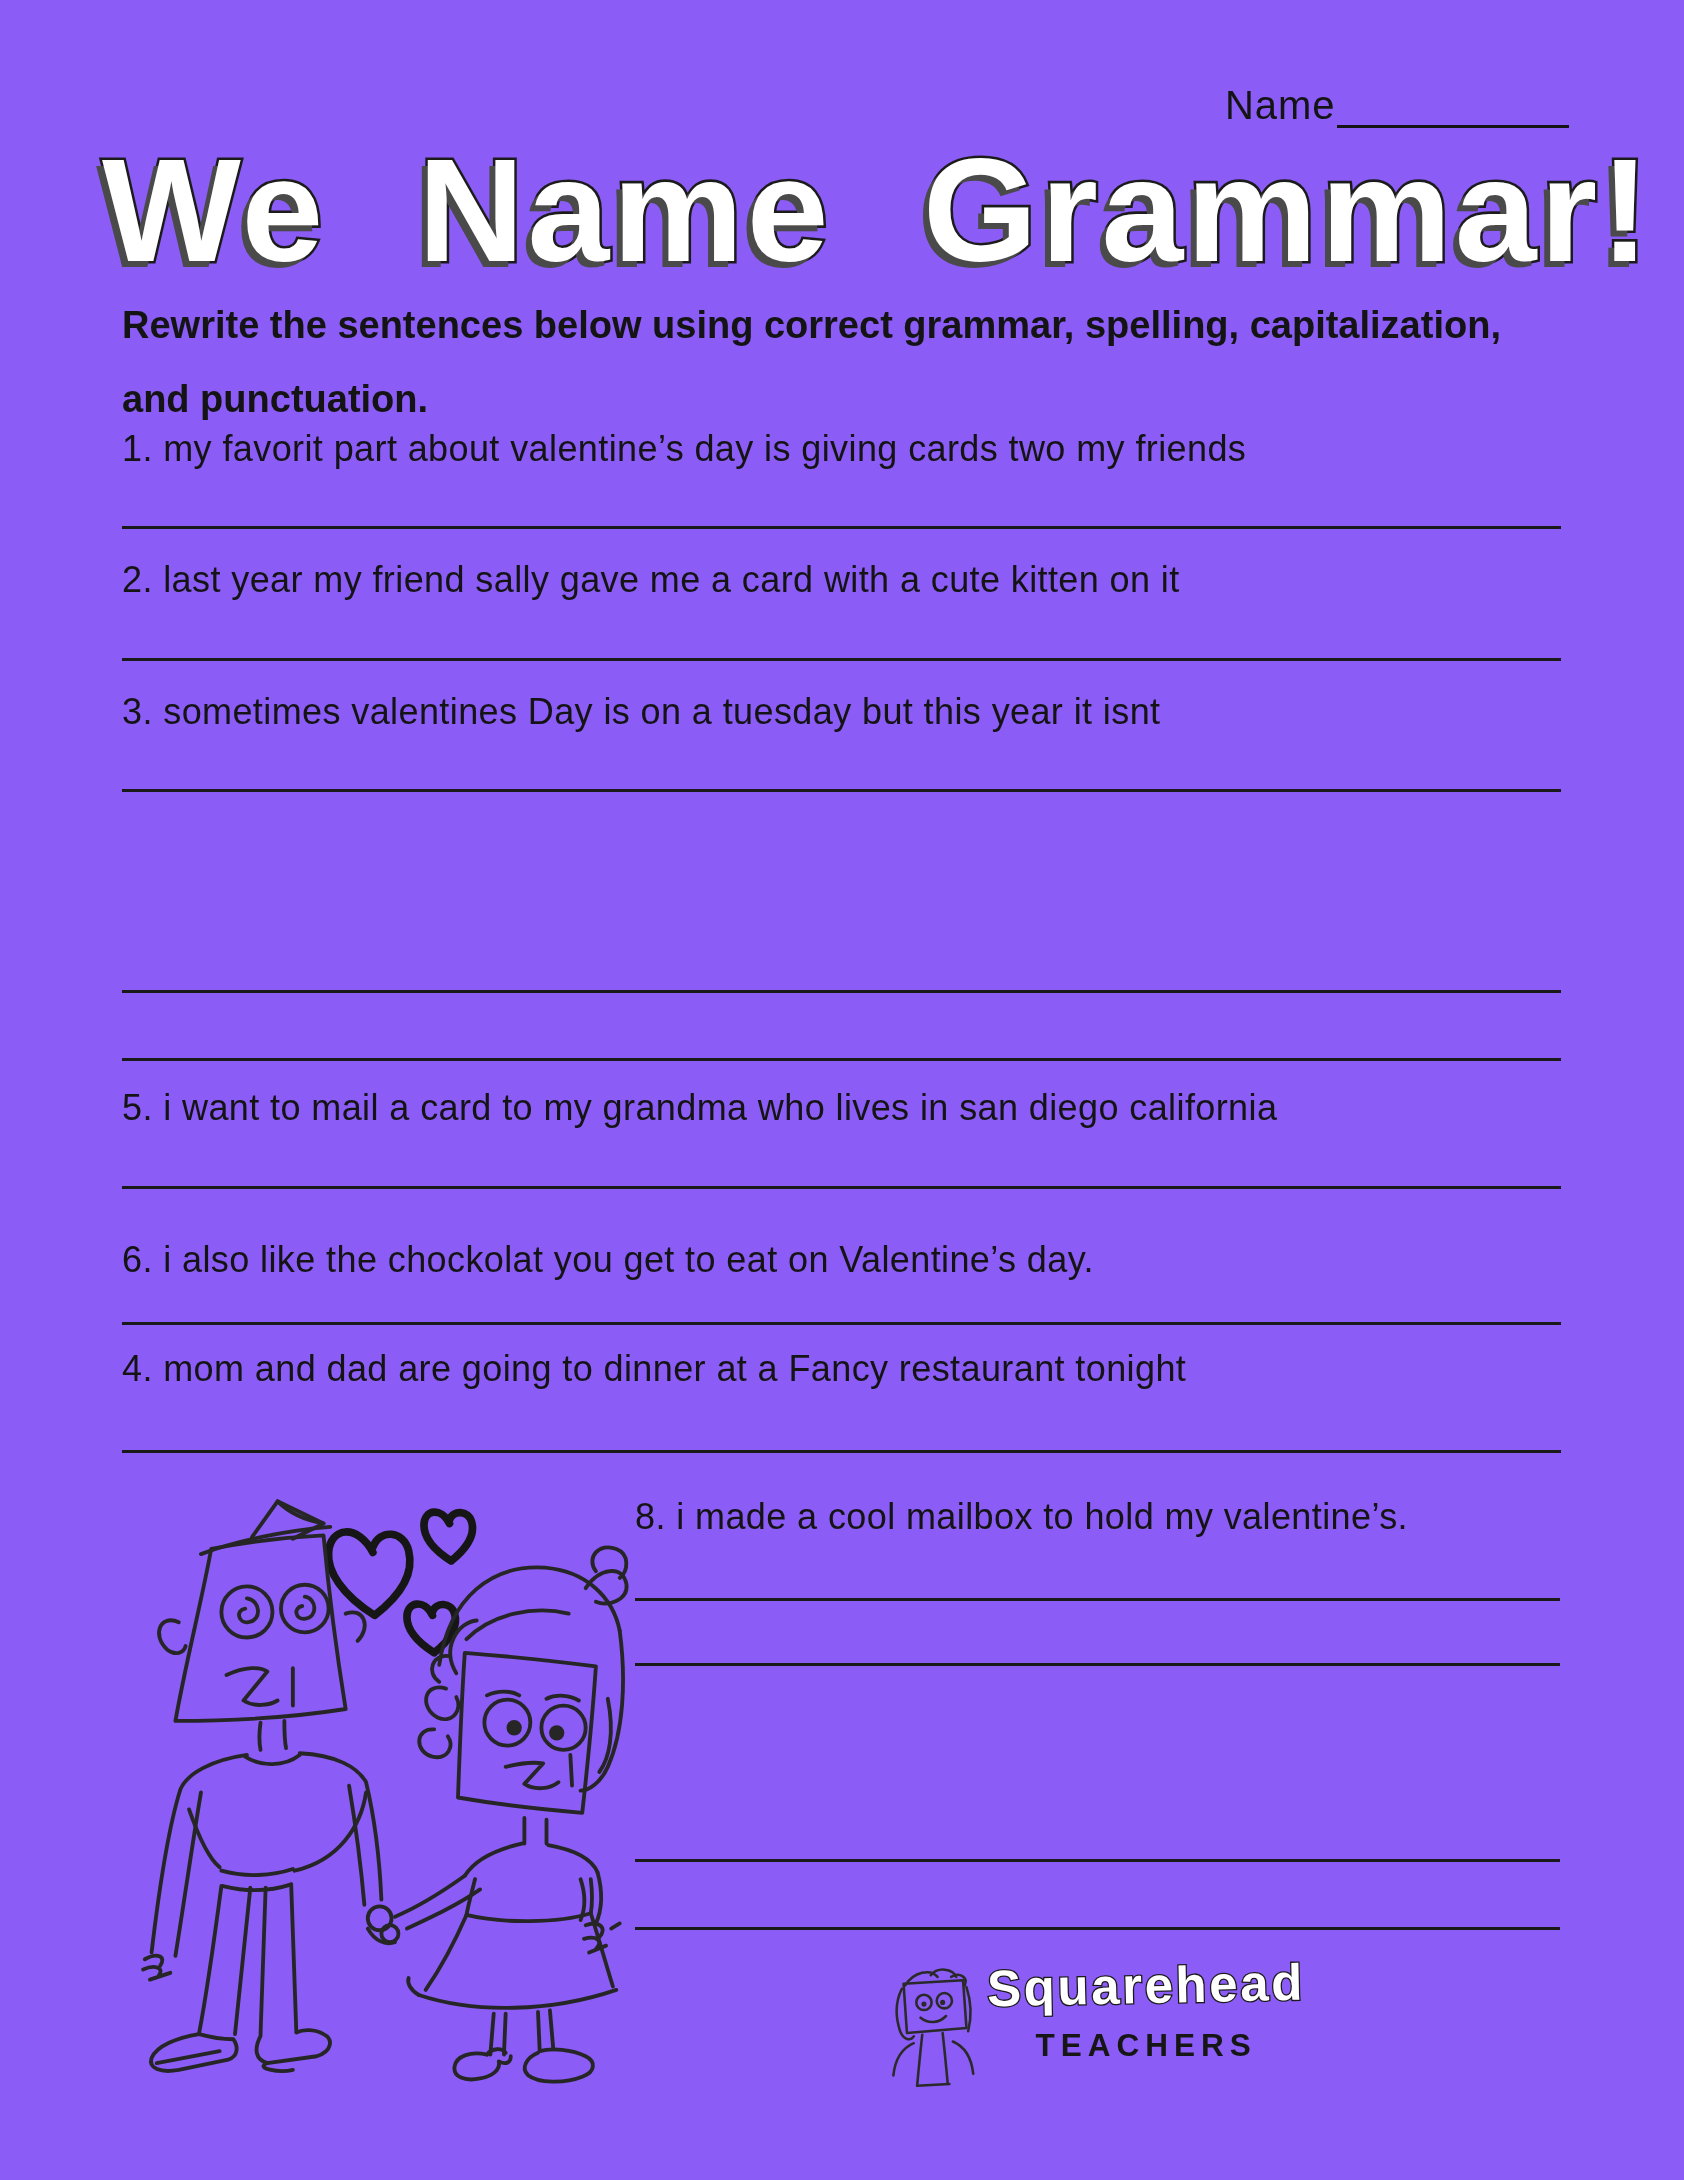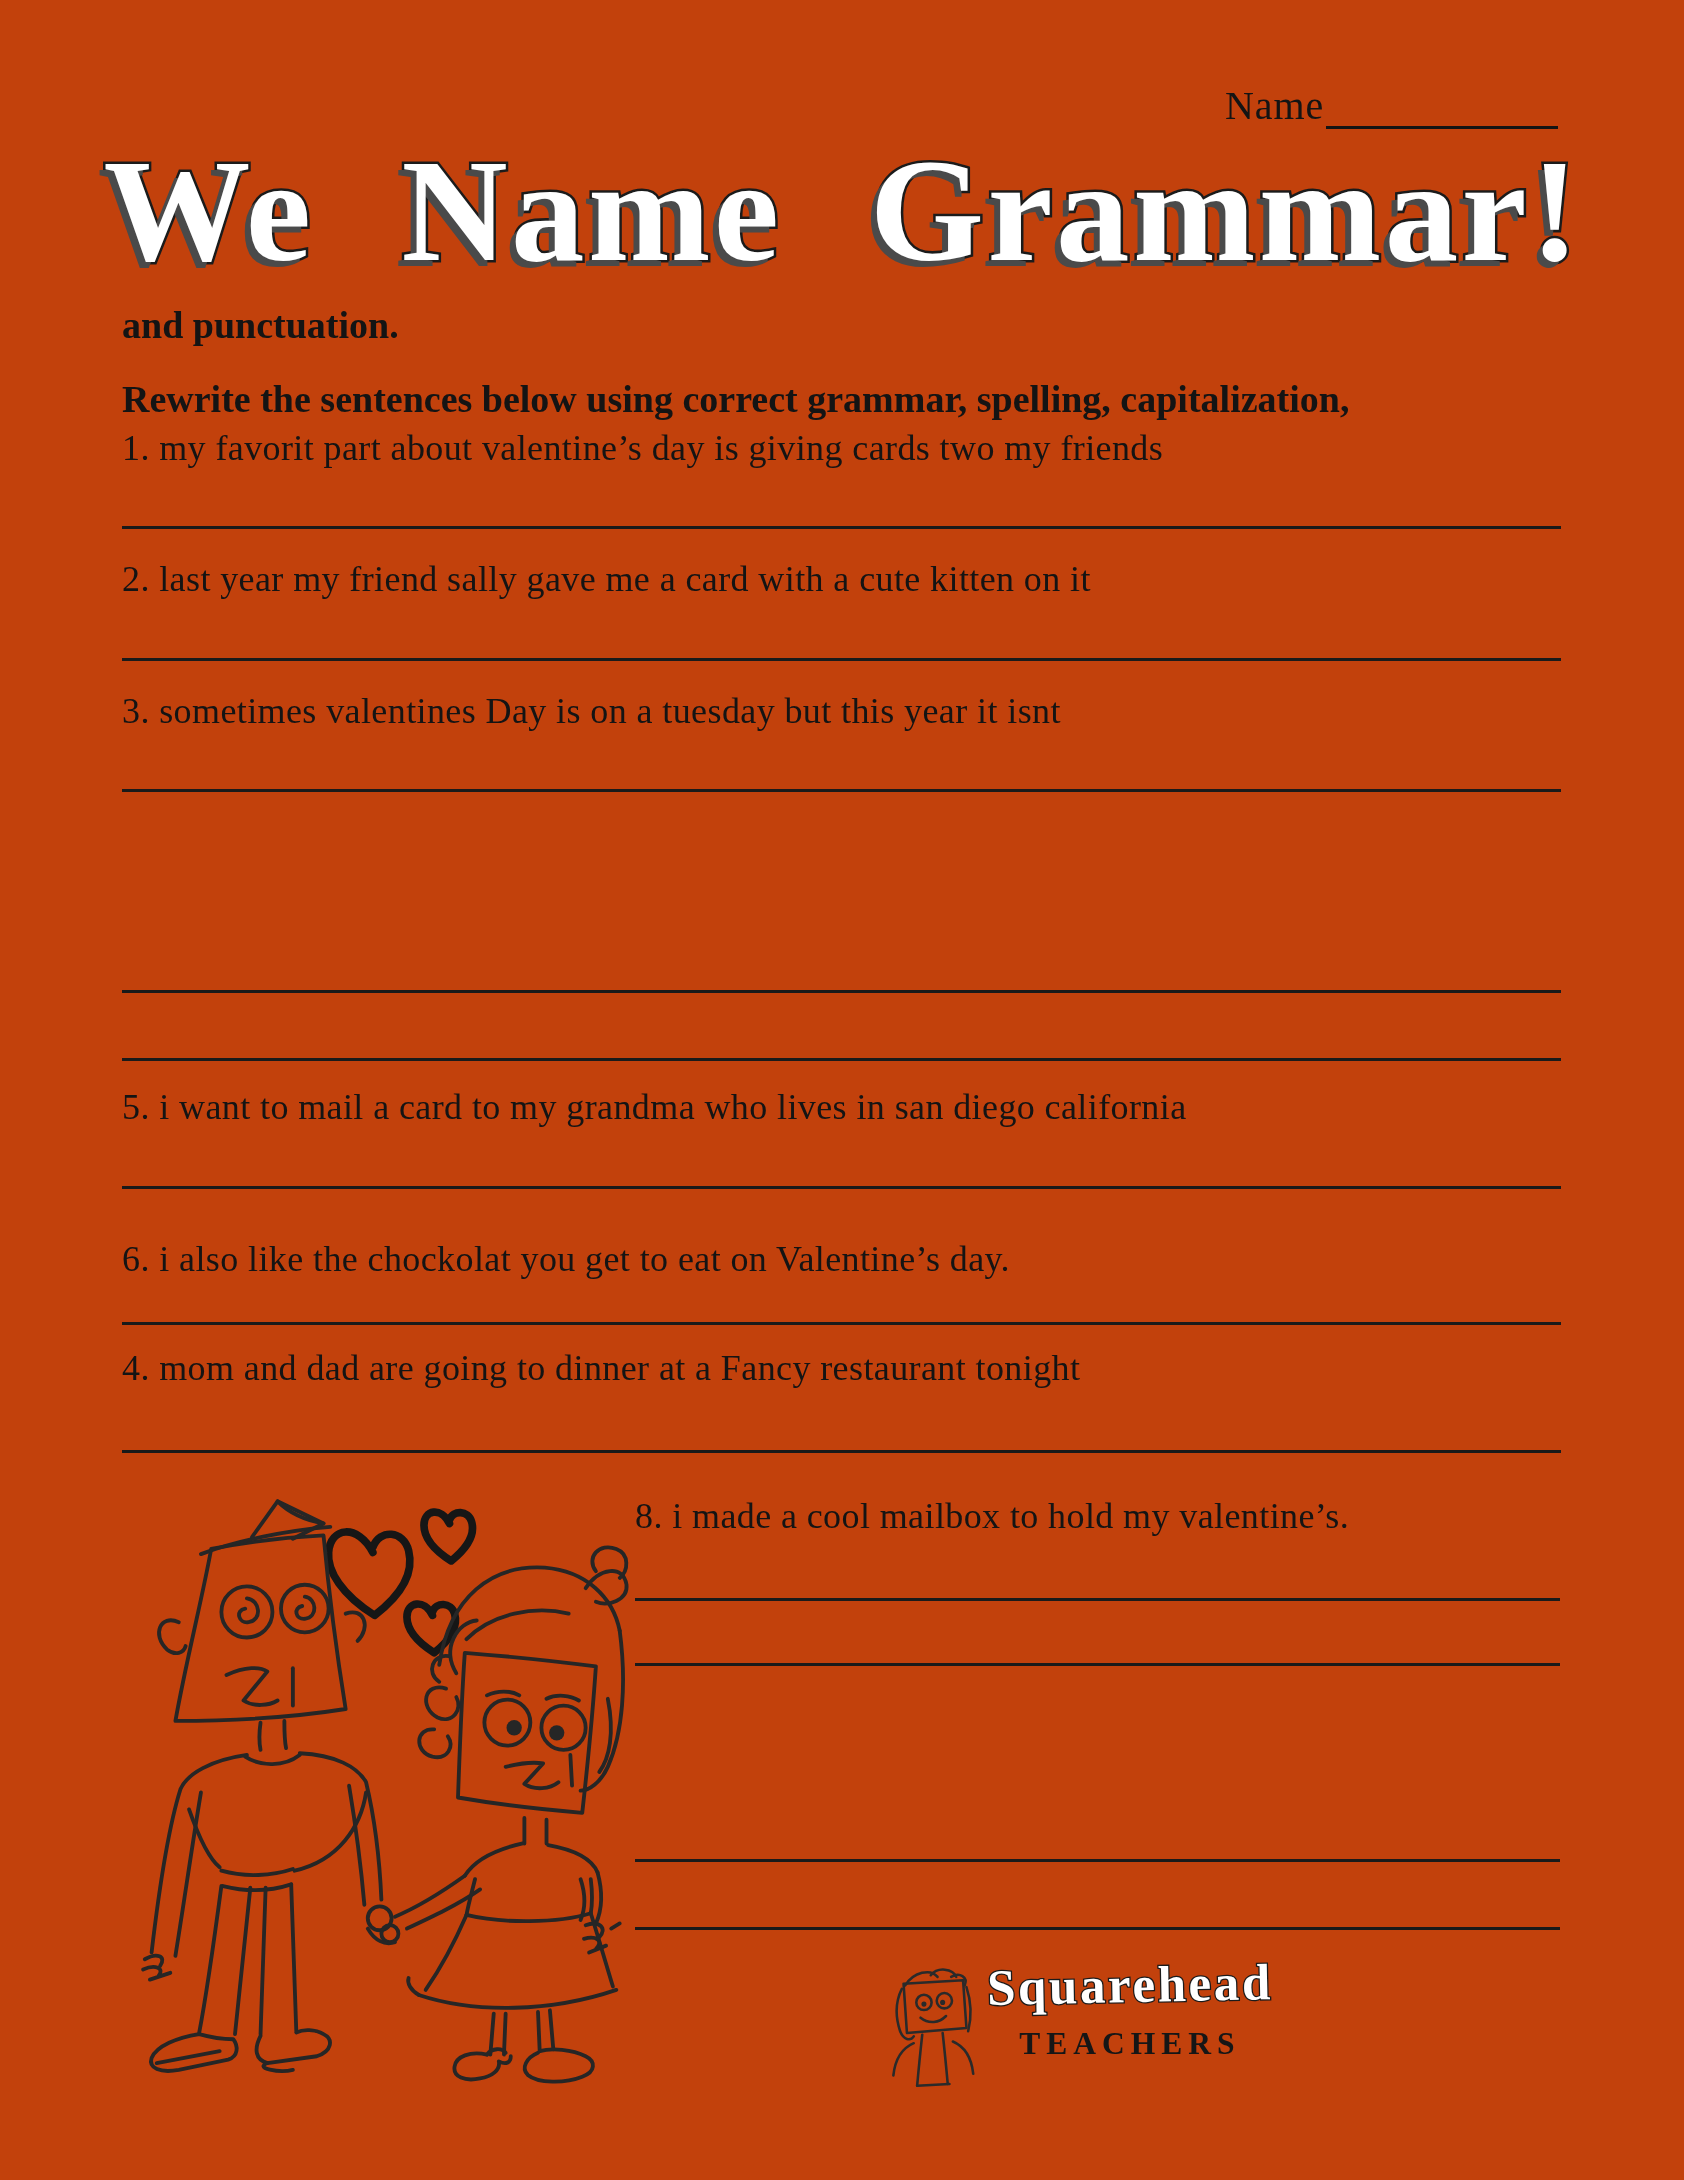--- a/index.html
+++ b/index.html
@@ -1,18 +1,18 @@
 <!DOCTYPE html>
 <html style="font-size:13.6px"><head>
 <meta charset="utf-8">
 <style>
   html,body{margin:0;padding:0;background:#fff;}
   .page{
-    position:relative;width:1685px;height:2181px;background:#c2410c;
-    font-family:Liberation Serif, serif;color:#141414;overflow:hidden;
+    position:relative;width:1685px;height:2181px;background:#8b5cf6;
+    font-family:Liberation Sans, sans-serif;color:#141414;overflow:hidden;
   }
   
   .name-row{position:absolute;top:82px;left:1225px;display:flex;align-items:flex-end;}
   .name-label{font-size:40px;letter-spacing:0.9px;white-space:nowrap;}
   .name-underline{display:inline-block;width:232px;height:43px;border-bottom:3.4px solid #141414;margin-left:1.7px;}
   
   .title{
     position:absolute;top:126px;left:102px;width:1482px;text-align:center;
     font-size:147px;font-weight:bold;white-space:nowrap;letter-spacing:3.4px;word-spacing:47px;
     color:#ffffff;-webkit-text-stroke:5.1px #1b1b1b;paint-order:stroke fill;
@@ -53,22 +53,22 @@
 <div class="page">
 
   <div class="name-row">
     <span class="name-label">Name</span>
     <span class="name-underline"></span>
   </div>
 
   <div class="title">We Name Grammar!</div>
 
   <div class="instructions">
+    <span>Rewrite the sentences below using correct grammar, spelling, capitalization,</span>
     <span>and punctuation.</span>
-    <span>Rewrite the sentences below using correct grammar, spelling, capitalization,</span>
   </div>
 
   <div class="sentence" style="top:424px">
     <span>1. my favorit part about valentine’s day is giving cards two my friends</span>
   </div>
   <div class="aline" style="top:526px"></div>
 
   <div class="sentence" style="top:555px">
     <span>2. last year my friend sally gave me a card with a cute kitten on it</span>
   </div>

